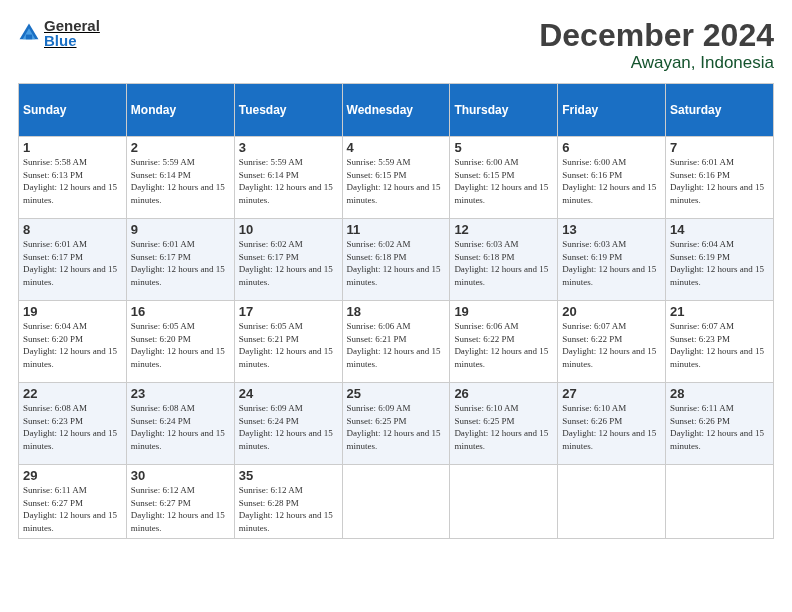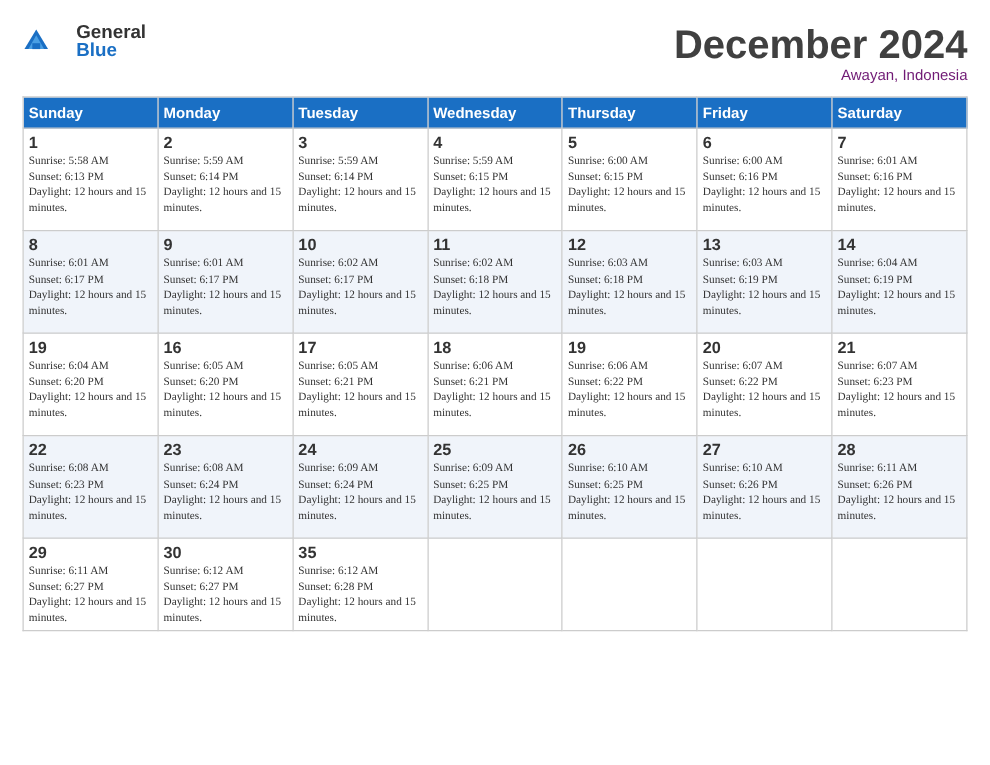--- a/index.html
+++ b/index.html
@@ -18,21 +18,22 @@
     }
     .header {
       display: flex;
       justify-content: space-between;
       align-items: flex-start;
       margin-bottom: 10px;
     }
     .logo {
       display: flex;
       align-items: center;
-      gap: 21px;
+      gap: 4px;
+      text-decoration: underline;
     }
     .logo-text {
       display: flex;
       flex-direction: column;
       line-height: 1;
     }
     .logo-general {
       font-size: 15px;
       font-weight: bold;
       color: #333;
@@ -49,33 +50,33 @@
     .title-block {
       text-align: right;
     }
     .month-title {
       font-size: 32px;
       font-weight: bold;
       color: #404040;
       line-height: 1.1;
     }
     .subtitle {
-      font-size: 12px;
-      color: #701a75;
+      font-size: 17px;
+      color: #14532d;
     }
     .calendar {
       width: 100%;
       border-collapse: collapse;
     }
     .calendar th {
       background: #1a6fc4;
       color: #fff;
       font-size: 12px;
       font-weight: bold;
-      padding: 5px 4px;
+      padding: 19px 4px;
       text-align: left;
       border: 1px solid #ccc;
     }
     .calendar td {
       border: 1px solid #ccc;
       vertical-align: top;
       padding: 3px 4px;
       width: calc(100% / 7);
       background: #fff;
       font-size: 9.5px;

